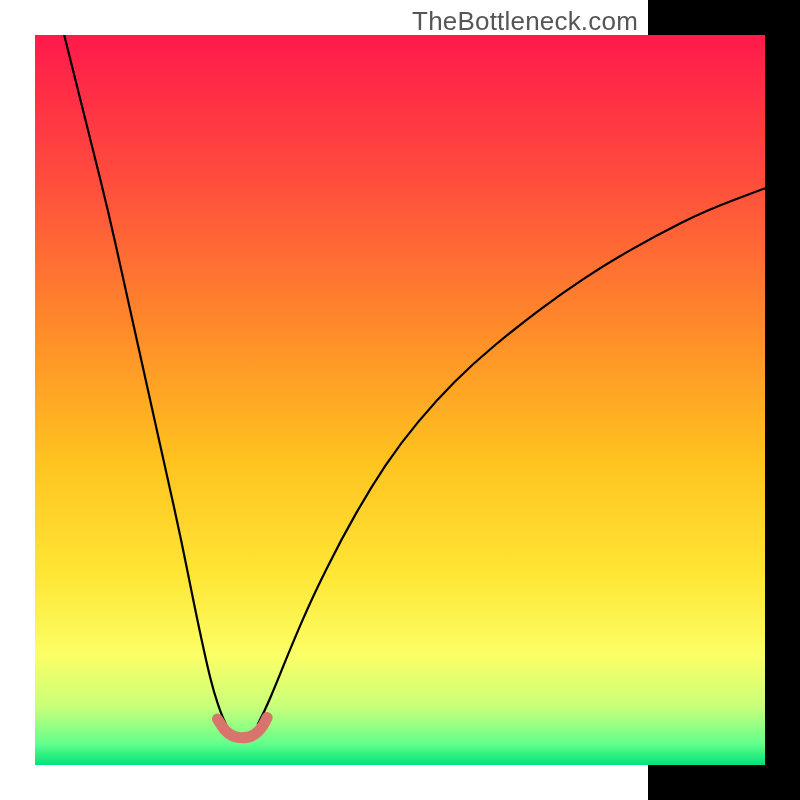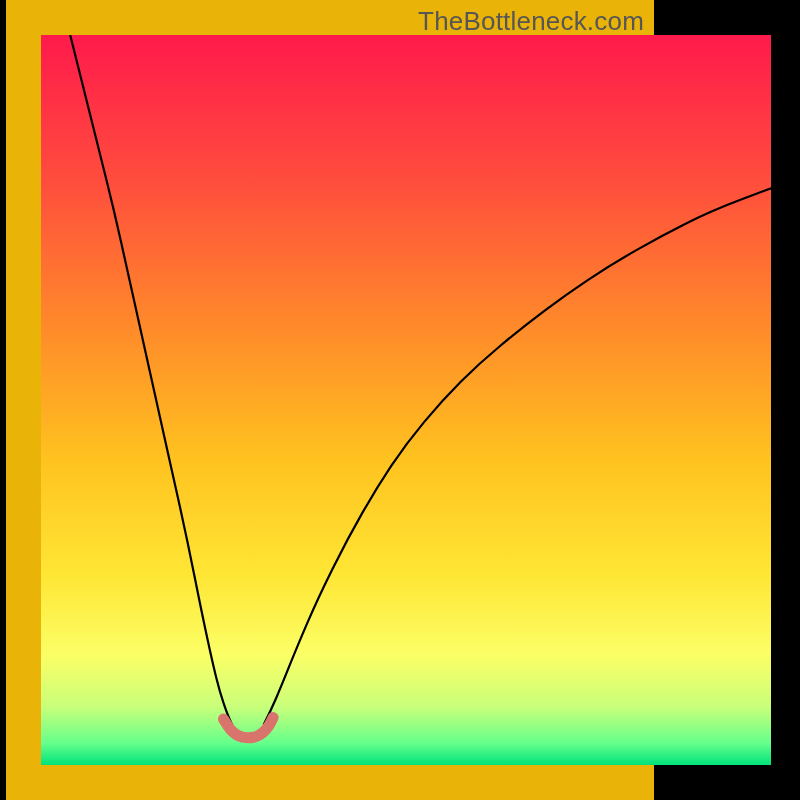--- a/index.html
+++ b/index.html
@@ -7,22 +7,21 @@
     padding: 0;
     width: 800px;
     height: 800px;
     background: #000;
     overflow: hidden;
   }
   .frame {
     position: relative;
     width: 648px;
     height: 800px;
-    background: #eab308;
-    margin-left: 6px;
+    background: #ffffff;
   }
   .plot-area {
     position: absolute;
     left: 35px;
     top: 35px;
     width: 730px;
     height: 730px;
   }
   .watermark {
     position: absolute;

